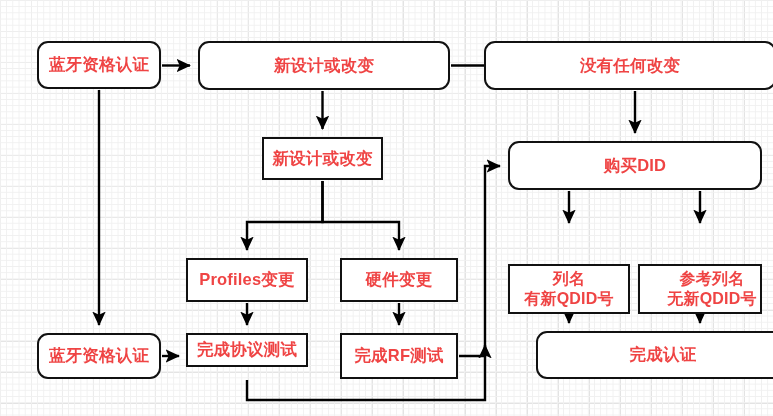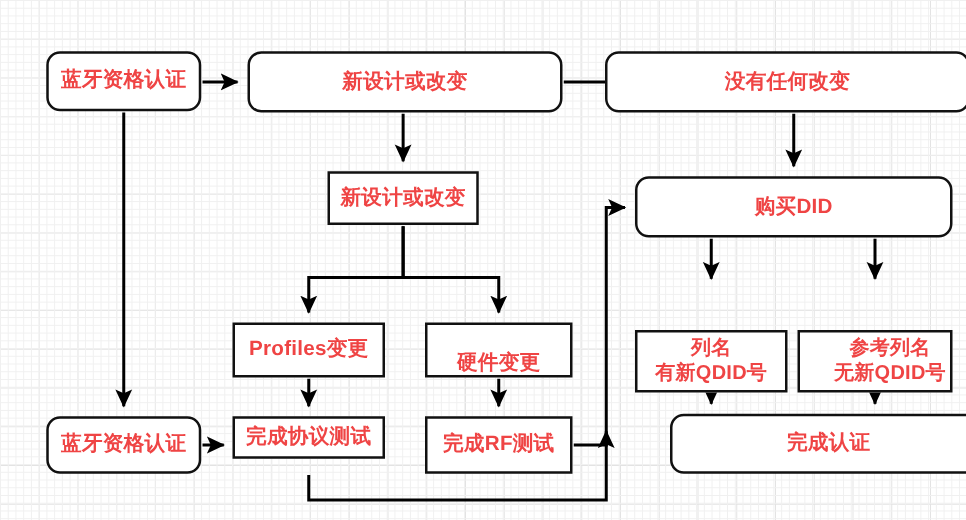--- a/index.html
+++ b/index.html
@@ -82,21 +82,21 @@
       </g>
   </svg>
 
   <div id="nodes">
       <div class="node rounded" style="left: 37px; top: 41px; width: 124px; height: 48px; border-color: rgb(17, 17, 17); background: rgb(255, 255, 255);"><span>蓝牙资格认证</span></div>
       <div class="node rounded" style="left: 198px; top: 41px; width: 252px; height: 49px; border-color: rgb(17, 17, 17); background: rgb(255, 255, 255);"><span>新设计或改变</span></div>
       <div class="node rounded" style="left: 484px; top: 41px; width: 292px; height: 49px; border-color: rgb(17, 17, 17); background: rgb(255, 255, 255);"><span>没有任何改变</span></div>
       <div class="node sharp" style="left: 262px; top: 137px; width: 121px; height: 43px; border-color: rgb(17, 17, 17); background: rgb(255, 255, 255); text-align: right;"><span>新设计或改变</span></div>
       <div class="node rounded" style="left: 508px; top: 141px; width: 254px; height: 49px; border-color: rgb(17, 17, 17); background: rgb(255, 255, 255);"><span>购买DID</span></div>
       <div class="node sharp" style="left: 186px; top: 258px; width: 122px; height: 44px; border-color: rgb(17, 17, 17); background: rgb(255, 255, 255);"><span>Profiles变更</span></div>
-      <div class="node sharp" style="left: 340px; top: 258px; width: 118px; height: 44px; border-color: rgb(17, 17, 17); background: rgb(255, 255, 255); align-items: flex-end;"><span>硬件变更</span></div>
+      <div class="node sharp" style="left: 340px; top: 258px; width: 118px; height: 44px; border-color: rgb(17, 17, 17); background: rgb(255, 255, 255);"><span>硬件变更</span></div>
       <div class="node sharp two-line" style="left: 508px; top: 231px; width: 122px; height: 50px; border-color: rgb(17, 17, 17); background: rgb(255, 255, 255);"><span>列名
 有新QDID号</span></div>
       <div class="node sharp two-line" style="left: 638px; top: 231px; width: 124px; height: 50px; border-color: rgb(17, 17, 17); background: rgb(255, 255, 255); padding-left: 24px;"><span>参考列名
 无新QDID号</span></div>
       <div class="node rounded" style="left: 37px; top: 333px; width: 124px; height: 46px; border-color: rgb(17, 17, 17); background: rgb(255, 255, 255);"><span>蓝牙资格认证</span></div>
       <div class="node sharp" style="left: 186px; top: 333px; width: 122px; height: 34px; border-color: rgb(17, 17, 17); background: rgb(255, 255, 255);"><span>完成协议测试</span></div>
       <div class="node sharp" style="left: 340px; top: 333px; width: 118px; height: 46px; border-color: rgb(17, 17, 17); background: rgb(255, 255, 255);"><span>完成RF测试</span></div>
       <div class="node rounded" style="left: 536px; top: 331px; width: 254px; height: 48px; border-color: rgb(17, 17, 17); background: rgb(255, 255, 255);"><span>完成认证</span></div>
     </div>
 

